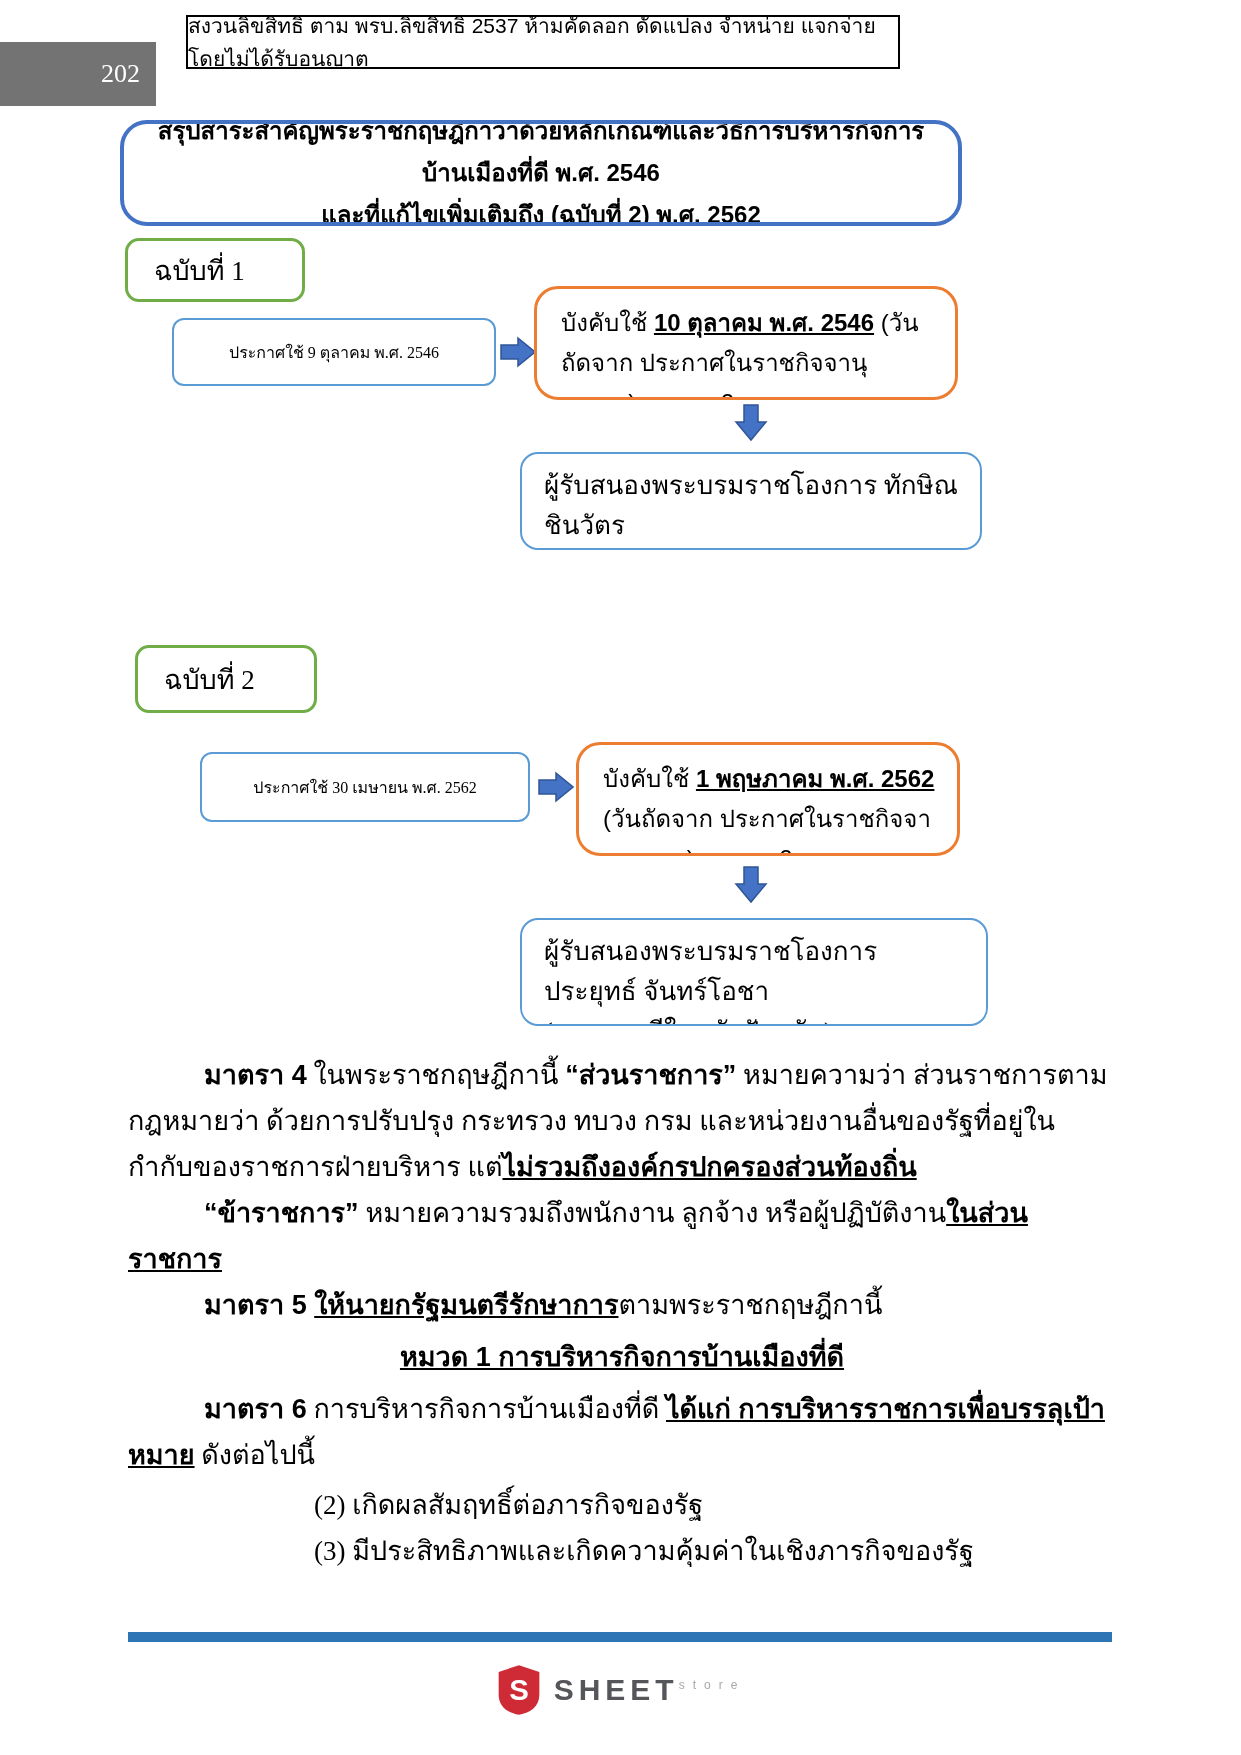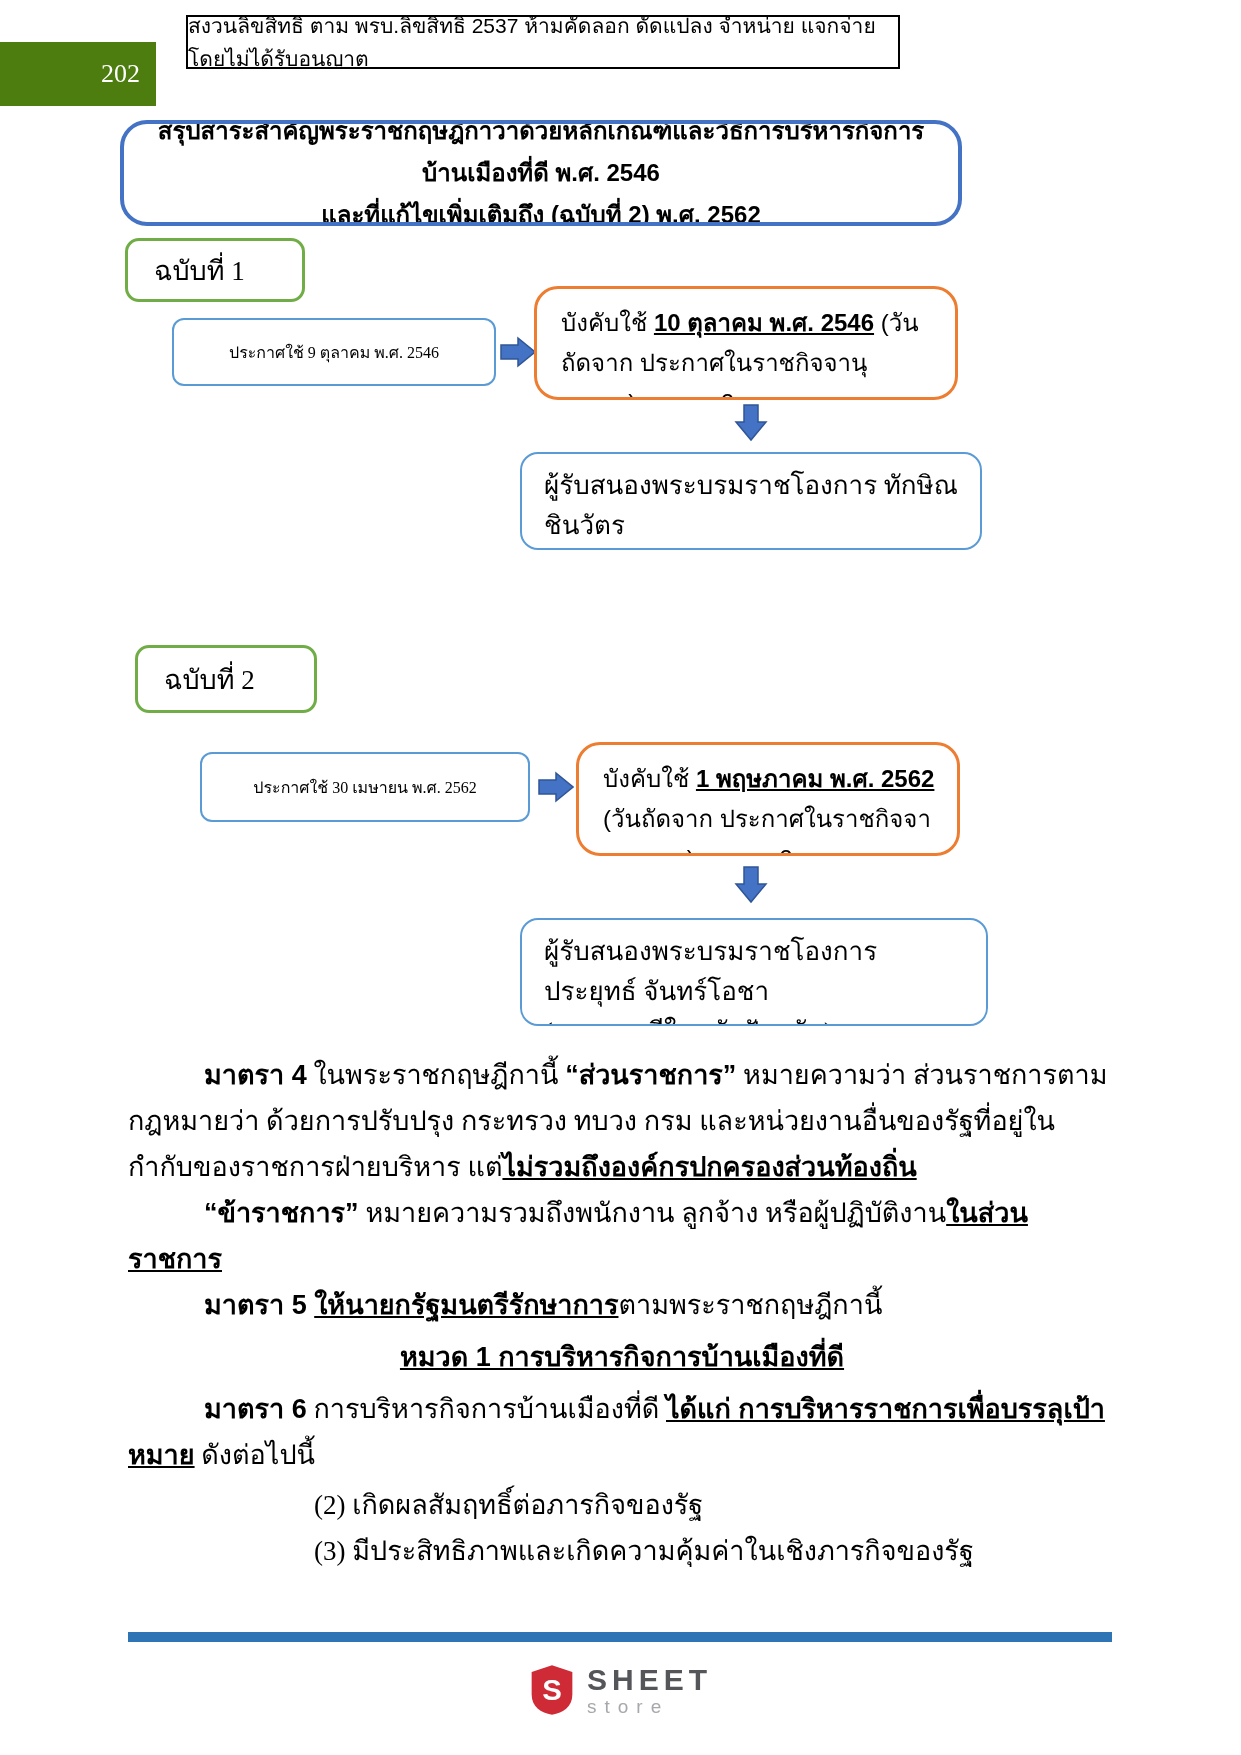--- a/index.html
+++ b/index.html
@@ -5,21 +5,21 @@
   * { margin:0; padding:0; box-sizing:border-box; }
   html,body { background:#e8e8e8; }
   .page {
     position:relative; width:1241px; height:1755px; margin:0 auto;
     background:#ffffff; overflow:hidden;
     font-family:"Liberation Serif","DejaVu Serif",serif; color:#000;
   }
   
   .pagenum {
     position:absolute; left:0; top:42px; width:156px; height:64px;
-    background:#4d7c0f; color:#fff; display:flex; align-items:center; justify-content:flex-end;
+    background:#737373; color:#fff; display:flex; align-items:center; justify-content:flex-end;
     padding-right:16px; font-size:26px;
   }
   .copyright {
     position:absolute; left:186px; top:15px; width:714px; height:54px;
     border:2px solid #000; display:flex; align-items:center; justify-content:center;
     font-family:"Liberation Sans","DejaVu Sans",sans-serif; font-size:21px; overflow:hidden;
   }
   
   .titlebox {
     position:absolute; left:120px; top:120px; width:842px; height:106px;
@@ -71,27 +71,27 @@
   .seg-b { font-weight:700; font-family:"Liberation Sans","DejaVu Sans",sans-serif; }
   .seg-u { text-decoration:underline; }
   
   .footer-bar {
     position:absolute; left:128px; top:1632px; width:984px; height:10px; background:#2E75B6;
   }
   .footer-logo {
     position:absolute; left:0; top:1655px; width:1241px; height:70px;
     display:flex; align-items:center; justify-content:center; gap:12px;
   }
-  .brand-col { display:flex; flex-direction:column; align-items:flex-start; }
+  .brand-col { display:flex; align-items:flex-start; }
   .brand-name {
     font-family:"Liberation Sans","DejaVu Sans",sans-serif; font-weight:700;
     font-size:30px; letter-spacing:5px; color:#55565A; line-height:32px;
   }
   .brand-sub {
-    font-family:"Liberation Sans","DejaVu Sans",sans-serif; font-size:19px;
+    font-family:"Liberation Sans","DejaVu Sans",sans-serif; font-size:12px;
     letter-spacing:8px; color:#A6A8AB; line-height:18px; margin-top:2px;
   }
 </style>
 </head>
 <body>
 
 <div class="page">
 
   <div class="pagenum">
     <span>202</span>

